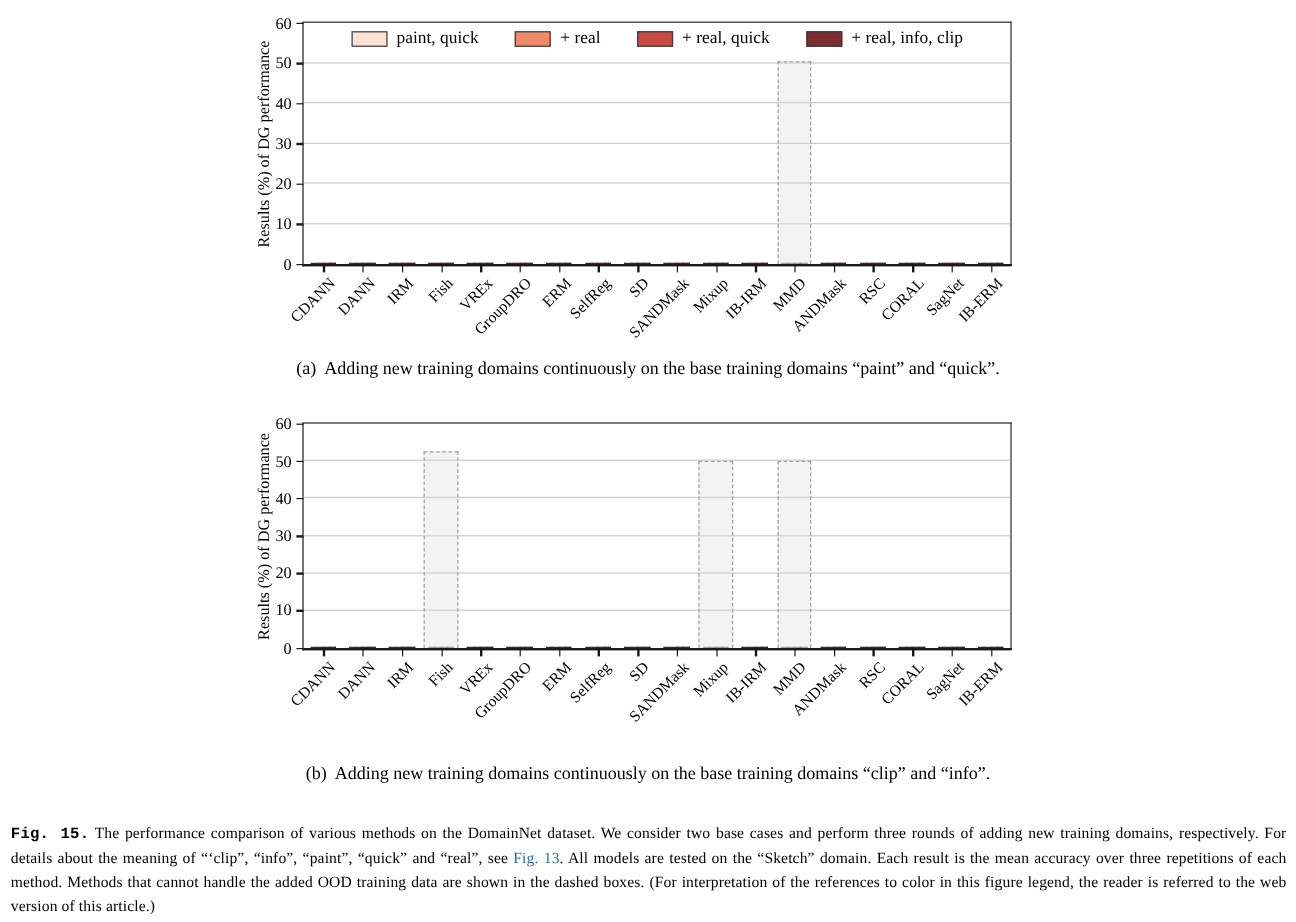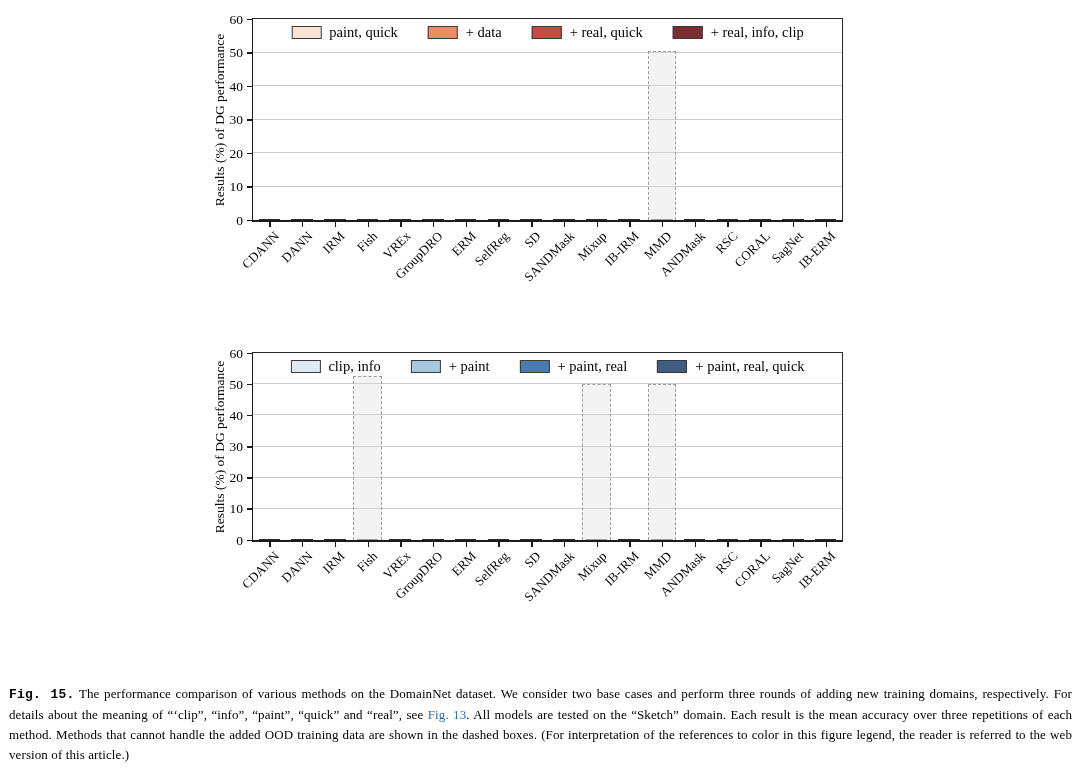--- a/index.html
+++ b/index.html
@@ -261,32 +261,36 @@
           <div class="xlabel">IB-ERM</div>
         </div>
       </div>
       <div class="legend">
         <div class="legend-item">
           <span class="legend-swatch" style="background: rgb(250, 227, 211);"></span>
           <span>paint, quick</span>
         </div>
         <div class="legend-item">
           <span class="legend-swatch" style="background: rgb(238, 138, 104);"></span>
-          <span>+ data</span>
+          <span>+ real</span>
         </div>
         <div class="legend-item">
           <span class="legend-swatch" style="background: rgb(201, 74, 66);"></span>
           <span>+ real, quick</span>
         </div>
         <div class="legend-item">
           <span class="legend-swatch" style="background: rgb(123, 45, 48);"></span>
           <span>+ real, info, clip</span>
         </div>
       </div>
     </div>
+  <div class="subcaption" style="top:300px;">
+    <span>(a)</span>&nbsp;
+    <span>Adding new training domains continuously on the base training domains “paint” and “quick”.</span>
+  </div>
 
   <div class="ylabel" style="left:212px; top:542px; width:190px;">Results (%) of DG performance</div>
   <div class="plot" style="left:252px; top:352px; width:591px; height:190px;">
       <div class="ytick-mark" style="bottom: calc(0% - 1px);"></div>
       <div class="ytick-label" style="bottom: 0%;">0</div>
       <div class="gridline" style="bottom: 16.6667%;"></div>
       <div class="ytick-mark" style="bottom: calc(16.6667% - 1px);"></div>
       <div class="ytick-label" style="bottom: 16.6667%;">10</div>
       <div class="gridline" style="bottom: 33.3333%;"></div>
       <div class="ytick-mark" style="bottom: calc(33.3333% - 1px);"></div>
@@ -480,37 +484,23 @@
           <div class="cluster">
             <div class="bar" title="IB-ERM | clip, info: 38" style="height: 63.3333%; background: rgb(221, 233, 243); border-color: rgb(45, 45, 45);"></div>
             <div class="bar" title="IB-ERM | + paint: 45.5" style="height: 75.8333%; background: rgb(165, 200, 225); border-color: rgb(45, 45, 45);"></div>
             <div class="bar" title="IB-ERM | + paint, real: 46.5" style="height: 77.5%; background: rgb(74, 122, 176); border-color: rgb(45, 45, 45);"></div>
             <div class="bar" title="IB-ERM | + paint, real, quick: 48" style="height: 80%; background: rgb(62, 92, 132); border-color: rgb(45, 45, 45);"></div>
           </div>
           <div class="xtick"></div>
           <div class="xlabel">IB-ERM</div>
         </div>
       </div>
-      <div class="legend">
-        <div class="legend-item">
-          <span class="legend-swatch" style="background: rgb(221, 233, 243);"></span>
-          <span>clip, info</span>
-        </div>
-        <div class="legend-item">
-          <span class="legend-swatch" style="background: rgb(165, 200, 225);"></span>
-          <span>+ paint</span>
-        </div>
-        <div class="legend-item">
-          <span class="legend-swatch" style="background: rgb(74, 122, 176);"></span>
-          <span>+ paint, real</span>
-        </div>
-        <div class="legend-item">
-          <span class="legend-swatch" style="background: rgb(62, 92, 132);"></span>
-          <span>+ paint, real, quick</span>
-        </div>
-      </div>
     </div>
+  <div class="subcaption" style="top:637px;">
+    <span>(b)</span>&nbsp;
+    <span>Adding new training domains continuously on the base training domains “clip” and “info”.</span>
+  </div>
 
   <div class="figcaption">
     <b>Fig. 15.</b><span> The performance comparison of various methods on the DomainNet dataset. We consider two base cases and perform three rounds of adding new training domains, respectively. For details about the meaning of “‘clip”, “info”, “paint”, “quick” and “real”, see </span><a class="fig-link" id="fig-link" style="color: rgb(45, 108, 162);">Fig. 13</a><span>. All models are tested on the “Sketch” domain. Each result is the mean accuracy over three repetitions of each method. Methods that cannot handle the added OOD training data are shown in the dashed boxes. (For interpretation of the references to color in this figure legend, the reader is referred to the web version of this article.)</span>
   </div>
 
 </div>
 
 </body></html>

